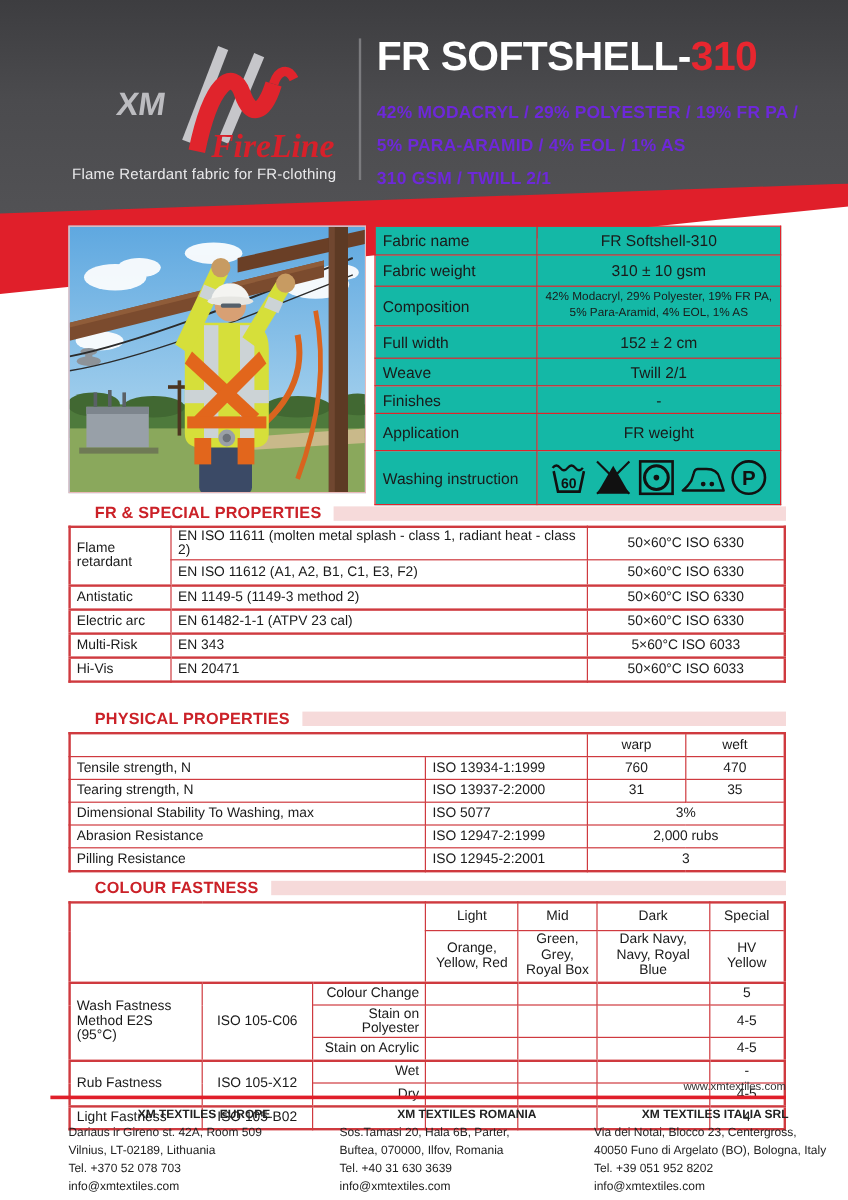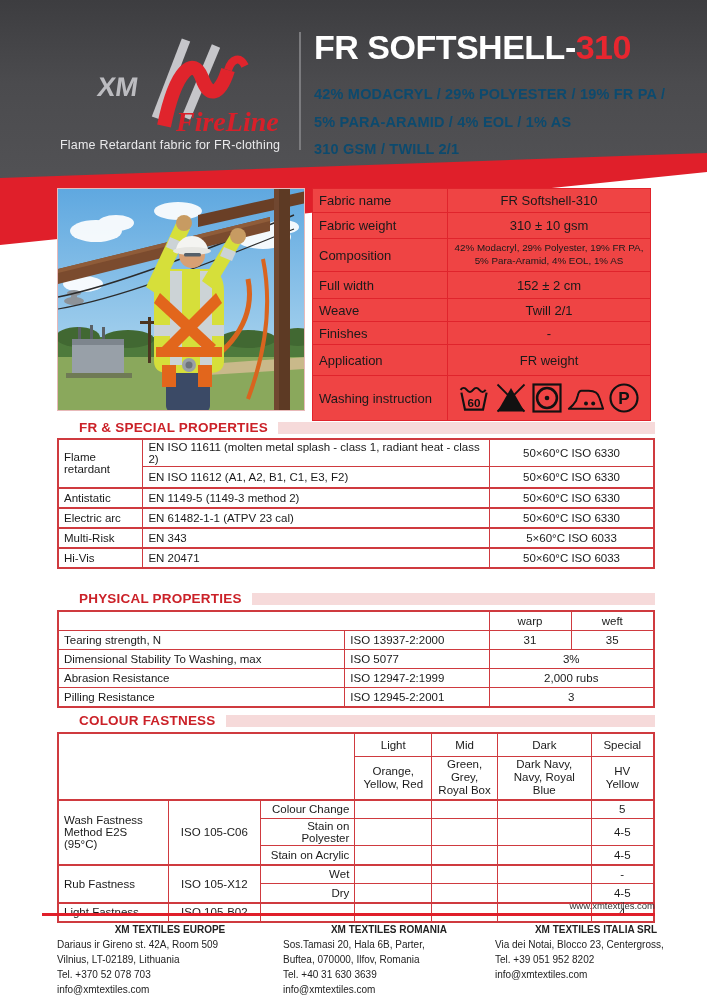--- a/index.html
+++ b/index.html
@@ -12,31 +12,31 @@
     clip-path:polygon(0 0,707px 0,707px 155px,0 180px);}
   .hero-red{position:absolute;left:0;top:0;width:707px;height:250px;background:#e01f2a;
     clip-path:polygon(0 178px,707px 153px,707px 172px,0 245px);}
   .logo-block{position:absolute;left:78px;top:26px;width:215px;height:112px;}
   .logo-tagline{position:absolute;left:60px;top:138px;width:240px;font-size:12.5px;
     color:#e9e9eb;letter-spacing:.2px;}
   .hero-divider{position:absolute;left:299px;top:32px;width:2px;height:118px;background:#7b7b7e;}
   .hero-title{position:absolute;left:314px;top:28px;font-size:34px;font-weight:bold;
     color:#ffffff;letter-spacing:-.5px;white-space:nowrap;}
   .hero-title .accent{color:#e8262f;}
-  .hero-sub{position:absolute;left:314px;font-size:14.5px;font-weight:bold;color:#0c4a6e;
+  .hero-sub{position:absolute;left:314px;font-size:14.5px;font-weight:bold;color:#6d28d9;
     letter-spacing:.2px;white-space:nowrap;}
   .sub1{top:86px}.sub2{top:114px}.sub3{top:141px}
 
   
   .photo{position:absolute;left:57px;top:188px;width:248px;height:223px;
     border:1px solid #e8b9b9;box-sizing:border-box;overflow:hidden;background:#9cc8ea;}
 
   
   .fabric-table{position:absolute;left:312px;top:188px;width:339px;border-collapse:collapse;}
-  .fabric-table td{border:1.6px solid #e0242c;font-size:13px;padding:2px 6px;background:#ef4444;}
+  .fabric-table td{border:1.6px solid #e0242c;font-size:13px;padding:2px 6px;background:#14b8a6;}
   .fabric-table td.lbl{width:122px;text-align:left;}
   .fabric-table td.val{text-align:center;}
   .fabric-table td.comp{font-size:9.8px;line-height:1.3;text-align:center;}
   .wash-icons{display:flex;justify-content:space-between;align-items:center;padding:2px 2px;}
   .wash-icons svg{display:block;}
 
   
   .sections{position:absolute;left:57px;top:419px;width:598px;}
   .sec-title{display:flex;align-items:center;height:16px;}
   .sec-title .t{font-size:13.5px;font-weight:bold;color:#cb2128;letter-spacing:.2px;white-space:nowrap;padding-left:22px;}
@@ -301,20 +301,26 @@
       <span class="bar"></span>
     </div>
     <table class="dt">
       <tbody>
           <tr style="height:20px;">
         <td colspan="2" style="width:433px;"></td>
         <td class="c b" style="width:82px;">warp</td>
         <td class="c b" style="width:83px;">weft</td>
       </tr>
       <tr style="height:19px;">
+        <td style="width:298px;">Tensile strength, N</td>
+        <td style="width:135px;">ISO 13934-1:1999</td>
+        <td class="c">760</td>
+        <td class="c">470</td>
+      </tr>
+      <tr style="height:19px;">
         <td>Tearing strength, N</td>
         <td>ISO 13937-2:2000</td>
         <td class="c">31</td>
         <td class="c">35</td>
       </tr>
       <tr style="height:19px;">
         <td>Dimensional Stability To Washing, max</td>
         <td>ISO 5077</td>
         <td class="c" colspan="2">3%</td>
       </tr>
@@ -415,18 +421,19 @@
     <div class="office o2">
       <div class="nm">XM TEXTILES ROMANIA</div>
       <div>Sos.Tamasi 20, Hala 6B, Parter,</div>
       <div>Buftea, 070000, Ilfov, Romania</div>
       <div>Tel. +40 31 630 3639</div>
       <div>info@xmtextiles.com</div>
     </div>
     <div class="office o3">
       <div class="nm">XM TEXTILES ITALIA SRL</div>
       <div>Via dei Notai, Blocco 23, Centergross,</div>
+      <div>40050 Funo di Argelato (BO), Bologna, Italy</div>
       <div>Tel. +39 051 952 8202</div>
       <div>info@xmtextiles.com</div>
     </div>
   </div>
 
 </div>
 
 </body></html>

